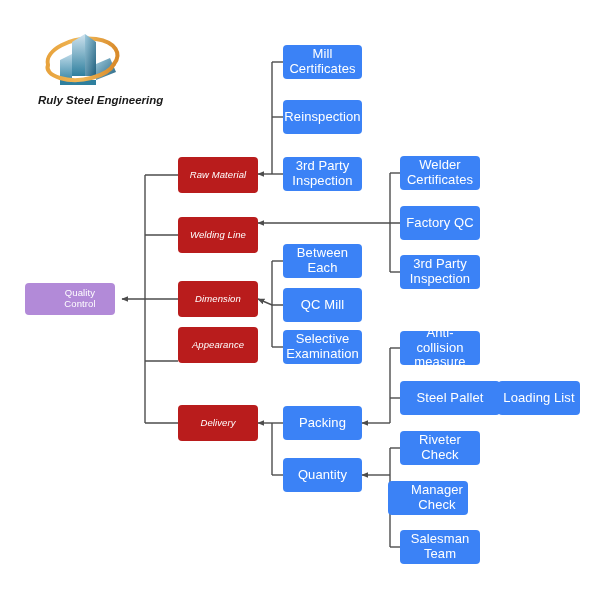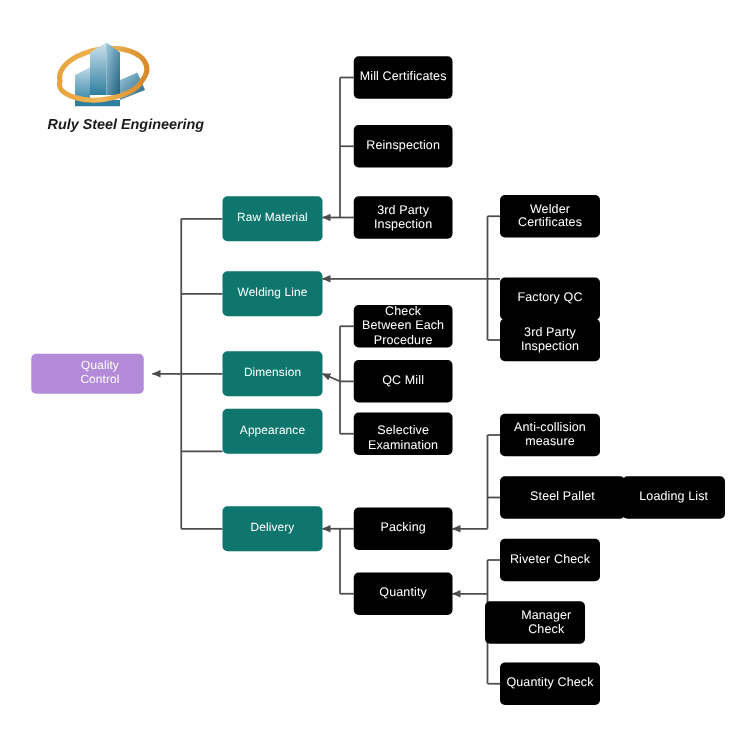--- a/index.html
+++ b/index.html
@@ -19,22 +19,22 @@
     display:flex;
     align-items:center;
     justify-content:center;
     text-align:center;
     color:#ffffff;
     border-radius:4px;
     line-height:1.15;
     padding:2px 4px;
     letter-spacing:0.1px;
   }
-  .node.red{background:#0f766e;font-size:9.5px;}
-  .node.green{background:#000000;font-size:10px;}
+  .node.red{background:#b91c1c;font-size:9.5px;font-style:italic;}
+  .node.green{background:#3b82f6;font-size:13px;}
   .node.purple{background:#b28ad8;font-size:9.5px;padding-left:24px;}
 
   
   #logo-block{position:absolute;left:20px;top:30px;width:150px;height:100px;}
   #logo-mark{position:absolute;left:18px;top:0px;width:90px;height:62px;}
   #logo-text{
     position:absolute;left:18px;top:64px;width:130px;
     font-size:11.5px;font-style:italic;font-weight:bold;color:#1a1a1a;
     white-space:nowrap;
   }
@@ -172,39 +172,39 @@
   <div class="node green" style="left:283px;top:406px;width:79px;height:34px;">
     <span>Packing</span>
   </div>
   <div class="node green" style="left:283px;top:458px;width:79px;height:34px;">
     <span>Quantity</span>
   </div>
 
   <div class="node green" style="left:400px;top:156px;width:80px;height:34px;">
     <span>Welder Certificates</span>
   </div>
-  <div class="node green" style="left:400px;top:222px;width:80px;height:34px;">
+  <div class="node green" style="left:400px;top:206px;width:80px;height:34px;">
     <span>Factory QC</span>
   </div>
   <div class="node green" style="left:400px;top:255px;width:80px;height:34px;">
     <span>3rd Party Inspection</span>
   </div>
   <div class="node green" style="left:400px;top:331px;width:80px;height:34px;">
     <span>Anti-collision measure</span>
   </div>
   <div class="node green" style="left:400px;top:381px;width:100px;height:34px;">
     <span>Steel Pallet</span>
   </div>
   <div class="node green" style="left:400px;top:431px;width:80px;height:34px;">
     <span>Riveter Check</span>
   </div>
   <div class="node green" style="left:388px;top:481px;width:80px;height:34px;padding-left:22px;">
     <span>Manager Check</span>
   </div>
   <div class="node green" style="left:400px;top:530px;width:80px;height:34px;">
-    <span>Quantity Check</span>
+    <span>Salesman Team</span>
   </div>
 
   <div class="node green" style="left:498px;top:381px;width:82px;height:34px;">
     <span>Loading List</span>
   </div>
 
 </div>
 
 </body></html>

